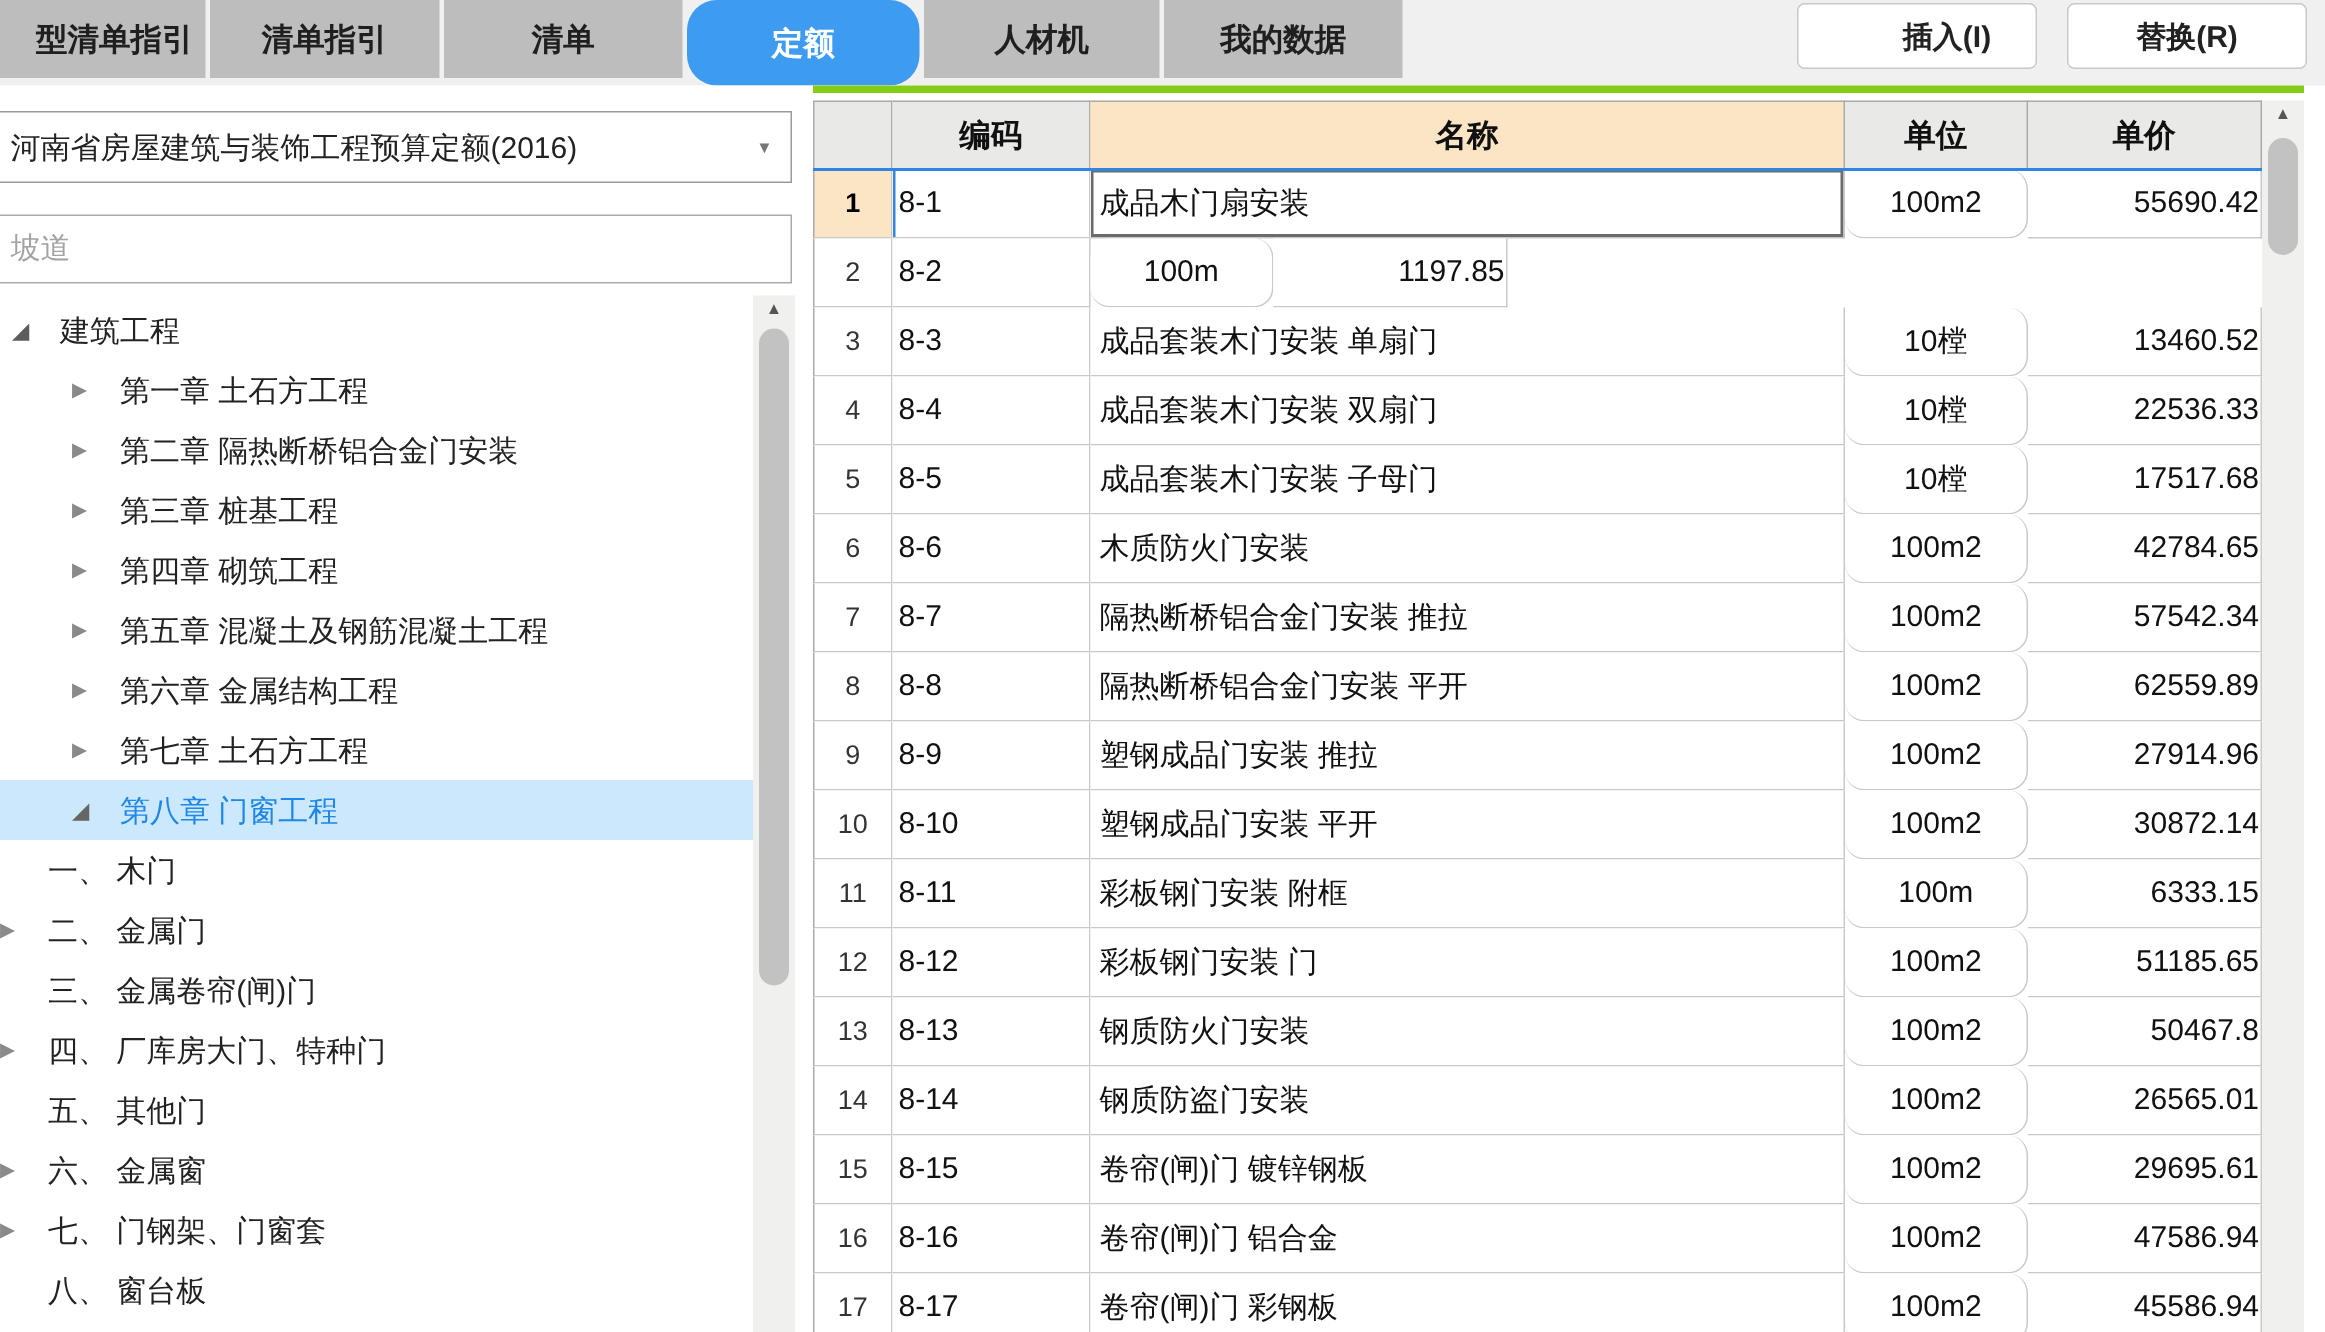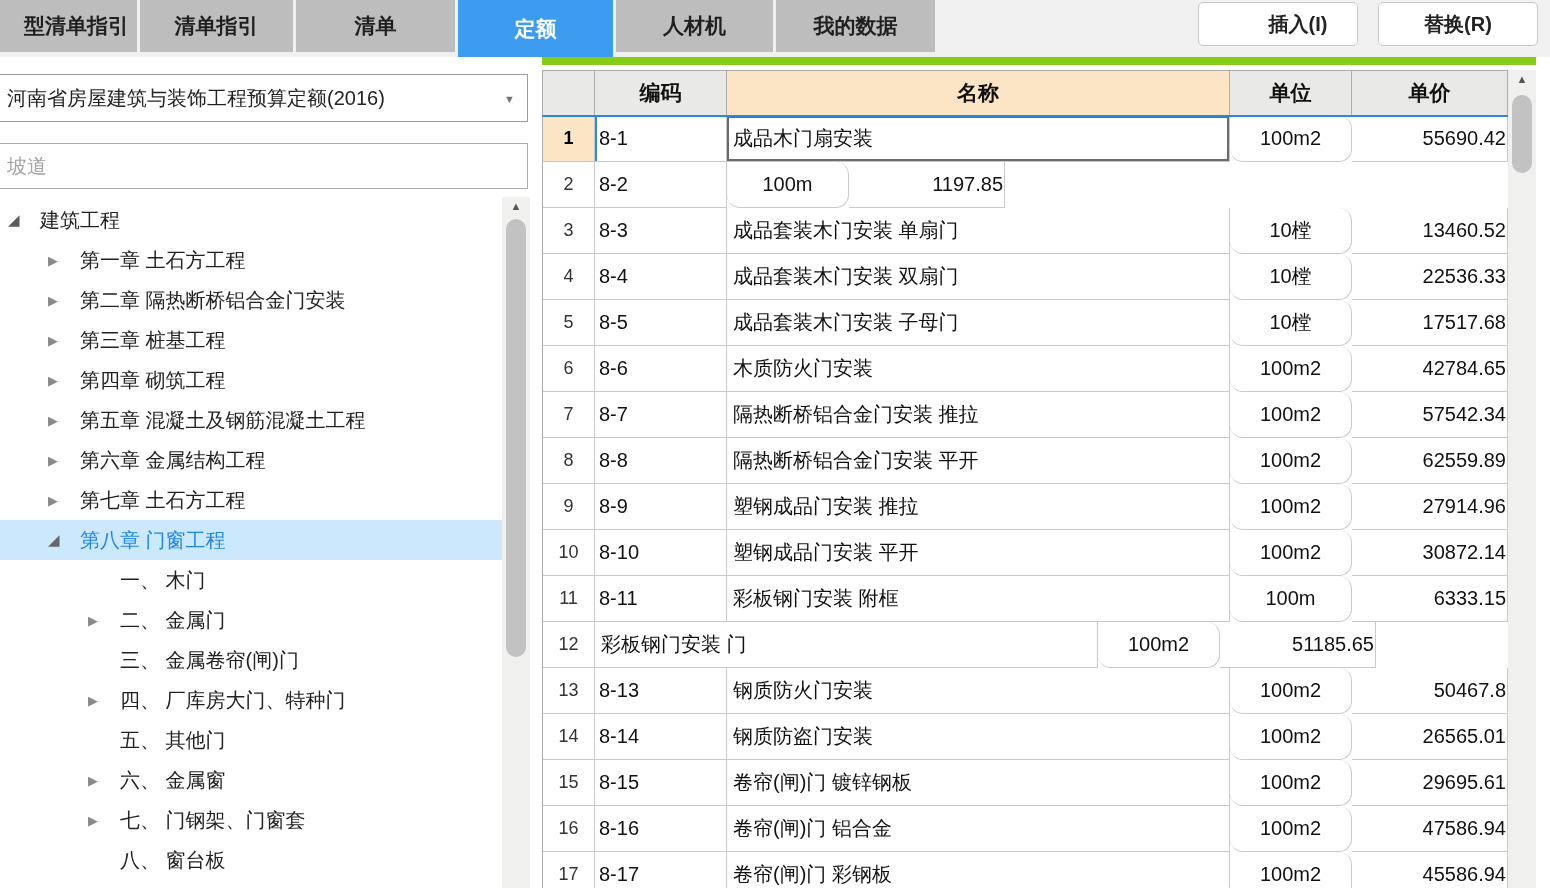--- a/index.html
+++ b/index.html
@@ -39,37 +39,37 @@
     position:absolute; top:86px; left:-2px; width:530px; height:46px; background:#fff;
     border:1px solid #ABABAB; font-size:20px; padding-left:8px; color:#222; outline:none;
     font-family:inherit;
   }
   .search::placeholder { color:#A3A3A3; opacity:1; }
 
   .tree { position:absolute; top:143px; left:0; width:502px; bottom:0; overflow:hidden; }
   .tnode { height:40px; display:flex; align-items:center; font-size:20px; color:#222; white-space:nowrap; }
   .tnode.lvl0 { padding-left:8px; }
   .tnode.lvl1 { padding-left:48px; }
-  .tnode.lvl2 { padding-left:88px; }
+  .tnode.lvl2 { }
   .tw { width:32px; flex:none; font-size:13px; color:#8a8a8a; }
   .tw.exp { color:#5c5c5c; font-size:15px; }
   .tnode.sel { background:#CBE8FC; color:#1E87E8; }
   .tnode.sel .tw { color:#666; }
 
   
   .vscroll { position:absolute; background:#F0F0EF; }
   .sb-arrow { height:18px; display:flex; align-items:center; justify-content:center; font-size:11px; color:#555; }
   .sb-thumb { position:absolute; left:4px; width:20px; background:#C2C2C2; border-radius:10px; }
   .tree-scroll { left:502px; top:140px; width:28px; height:691px; }
   .tree-scroll .sb-thumb { top:22px; height:438px; }
   .table-scroll { left:966px; top:5px; width:28px; height:826px; }
   .table-scroll .sb-thumb { top:25px; height:78px; }
 
   
-  .right { position:absolute; left:542px; top:57px; width:994px; height:831px; background:#fff; border-top:8px solid #84cc16; overflow:hidden; }
+  .right { position:absolute; left:542px; top:57px; width:994px; height:831px; background:#fff; border-top:5px solid #84cc16; overflow:hidden; }
   .grid { position:absolute; left:0; top:5px; width:966px; }
   .hrow { display:flex; height:46px; }
   .hcell {
     border:1px solid #ABABAB; border-left:none; background:#E9E9E7;
     font-size:21px; font-weight:700; color:#111;
     display:flex; align-items:center; justify-content:center; flex:none;
   }
   .hcell:first-child { border-left:1px solid #ABABAB; }
   .hcell.c-name { background:#FBE5C4; }
   .c-num { width:53px; } .c-code { width:132px; } .c-name { width:503px; }
@@ -95,21 +95,21 @@
 </head>
 <body>
 
 <div class="app">
 
   <div class="tabbar">
     <div class="tabs">
         <div class="tab cut" style="width: 137px;">型清单指引</div>
         <div class="tab" style="width: 153px;">清单指引</div>
         <div class="tab" style="width: 159px;">清单</div>
-        <div class="tab active" style="width: 155px;">定额</div>
+        <div class="tab active" style="width: 155px; border-radius: 20px;">定额</div>
         <div class="tab" style="width: 157px;">人材机</div>
         <div class="tab" style="width: 159px;">我的数据</div>
       </div>
     <div class="btn btn-insert">插入(I)</div>
     <div class="btn btn-replace">替换(R)</div>
   </div>
 
   <div class="left">
     <div class="combo">
       <span>河南省房屋建筑与装饰工程预算定额(2016)</span>
@@ -273,20 +273,21 @@
           </div>
           <div class="trow">
             <div class="tcell c-num">11</div>
             <div class="tcell c-code">8-11</div>
             <div class="tcell c-name">彩板钢门安装 附框</div>
             <div class="tcell c-unit">100m</div>
             <div class="tcell c-price">6333.15</div>
           </div>
           <div class="trow">
             <div class="tcell c-num">12</div>
+            <div class="tcell c-code">8-12</div>
             <div class="tcell c-name">彩板钢门安装 门</div>
             <div class="tcell c-unit">100m2</div>
             <div class="tcell c-price">51185.65</div>
           </div>
           <div class="trow">
             <div class="tcell c-num">13</div>
             <div class="tcell c-code">8-13</div>
             <div class="tcell c-name">钢质防火门安装</div>
             <div class="tcell c-unit">100m2</div>
             <div class="tcell c-price">50467.8</div>

